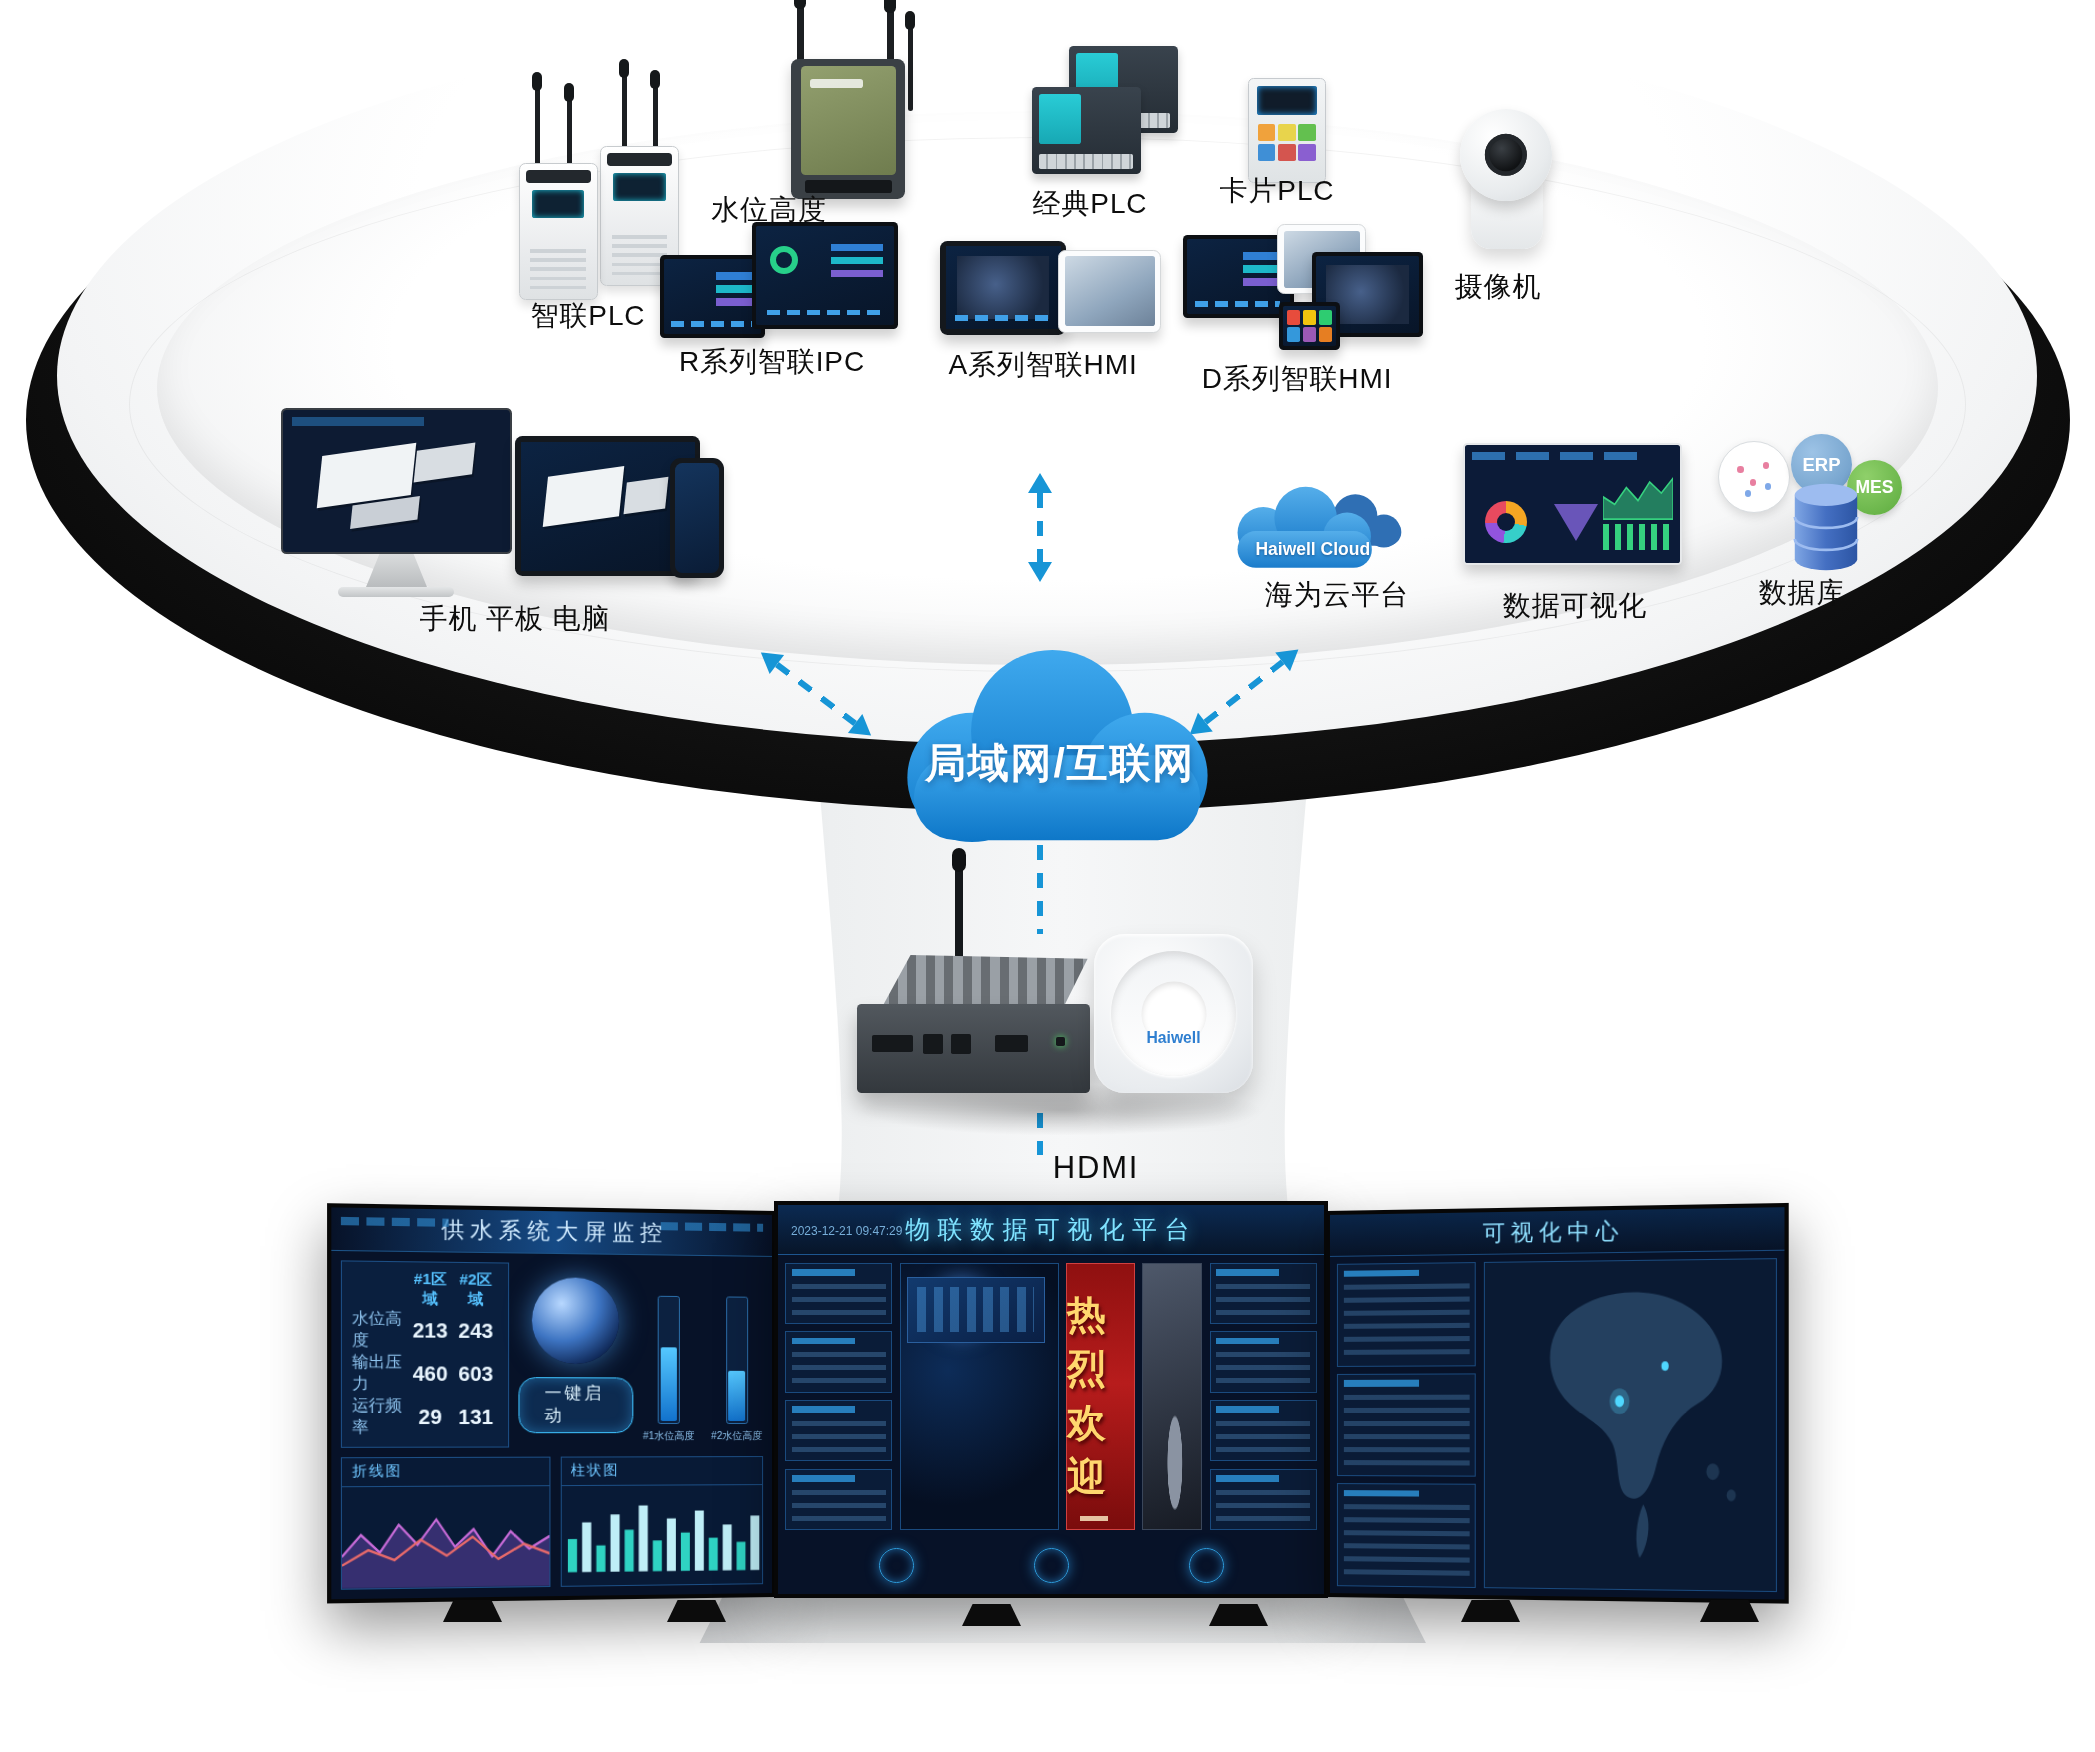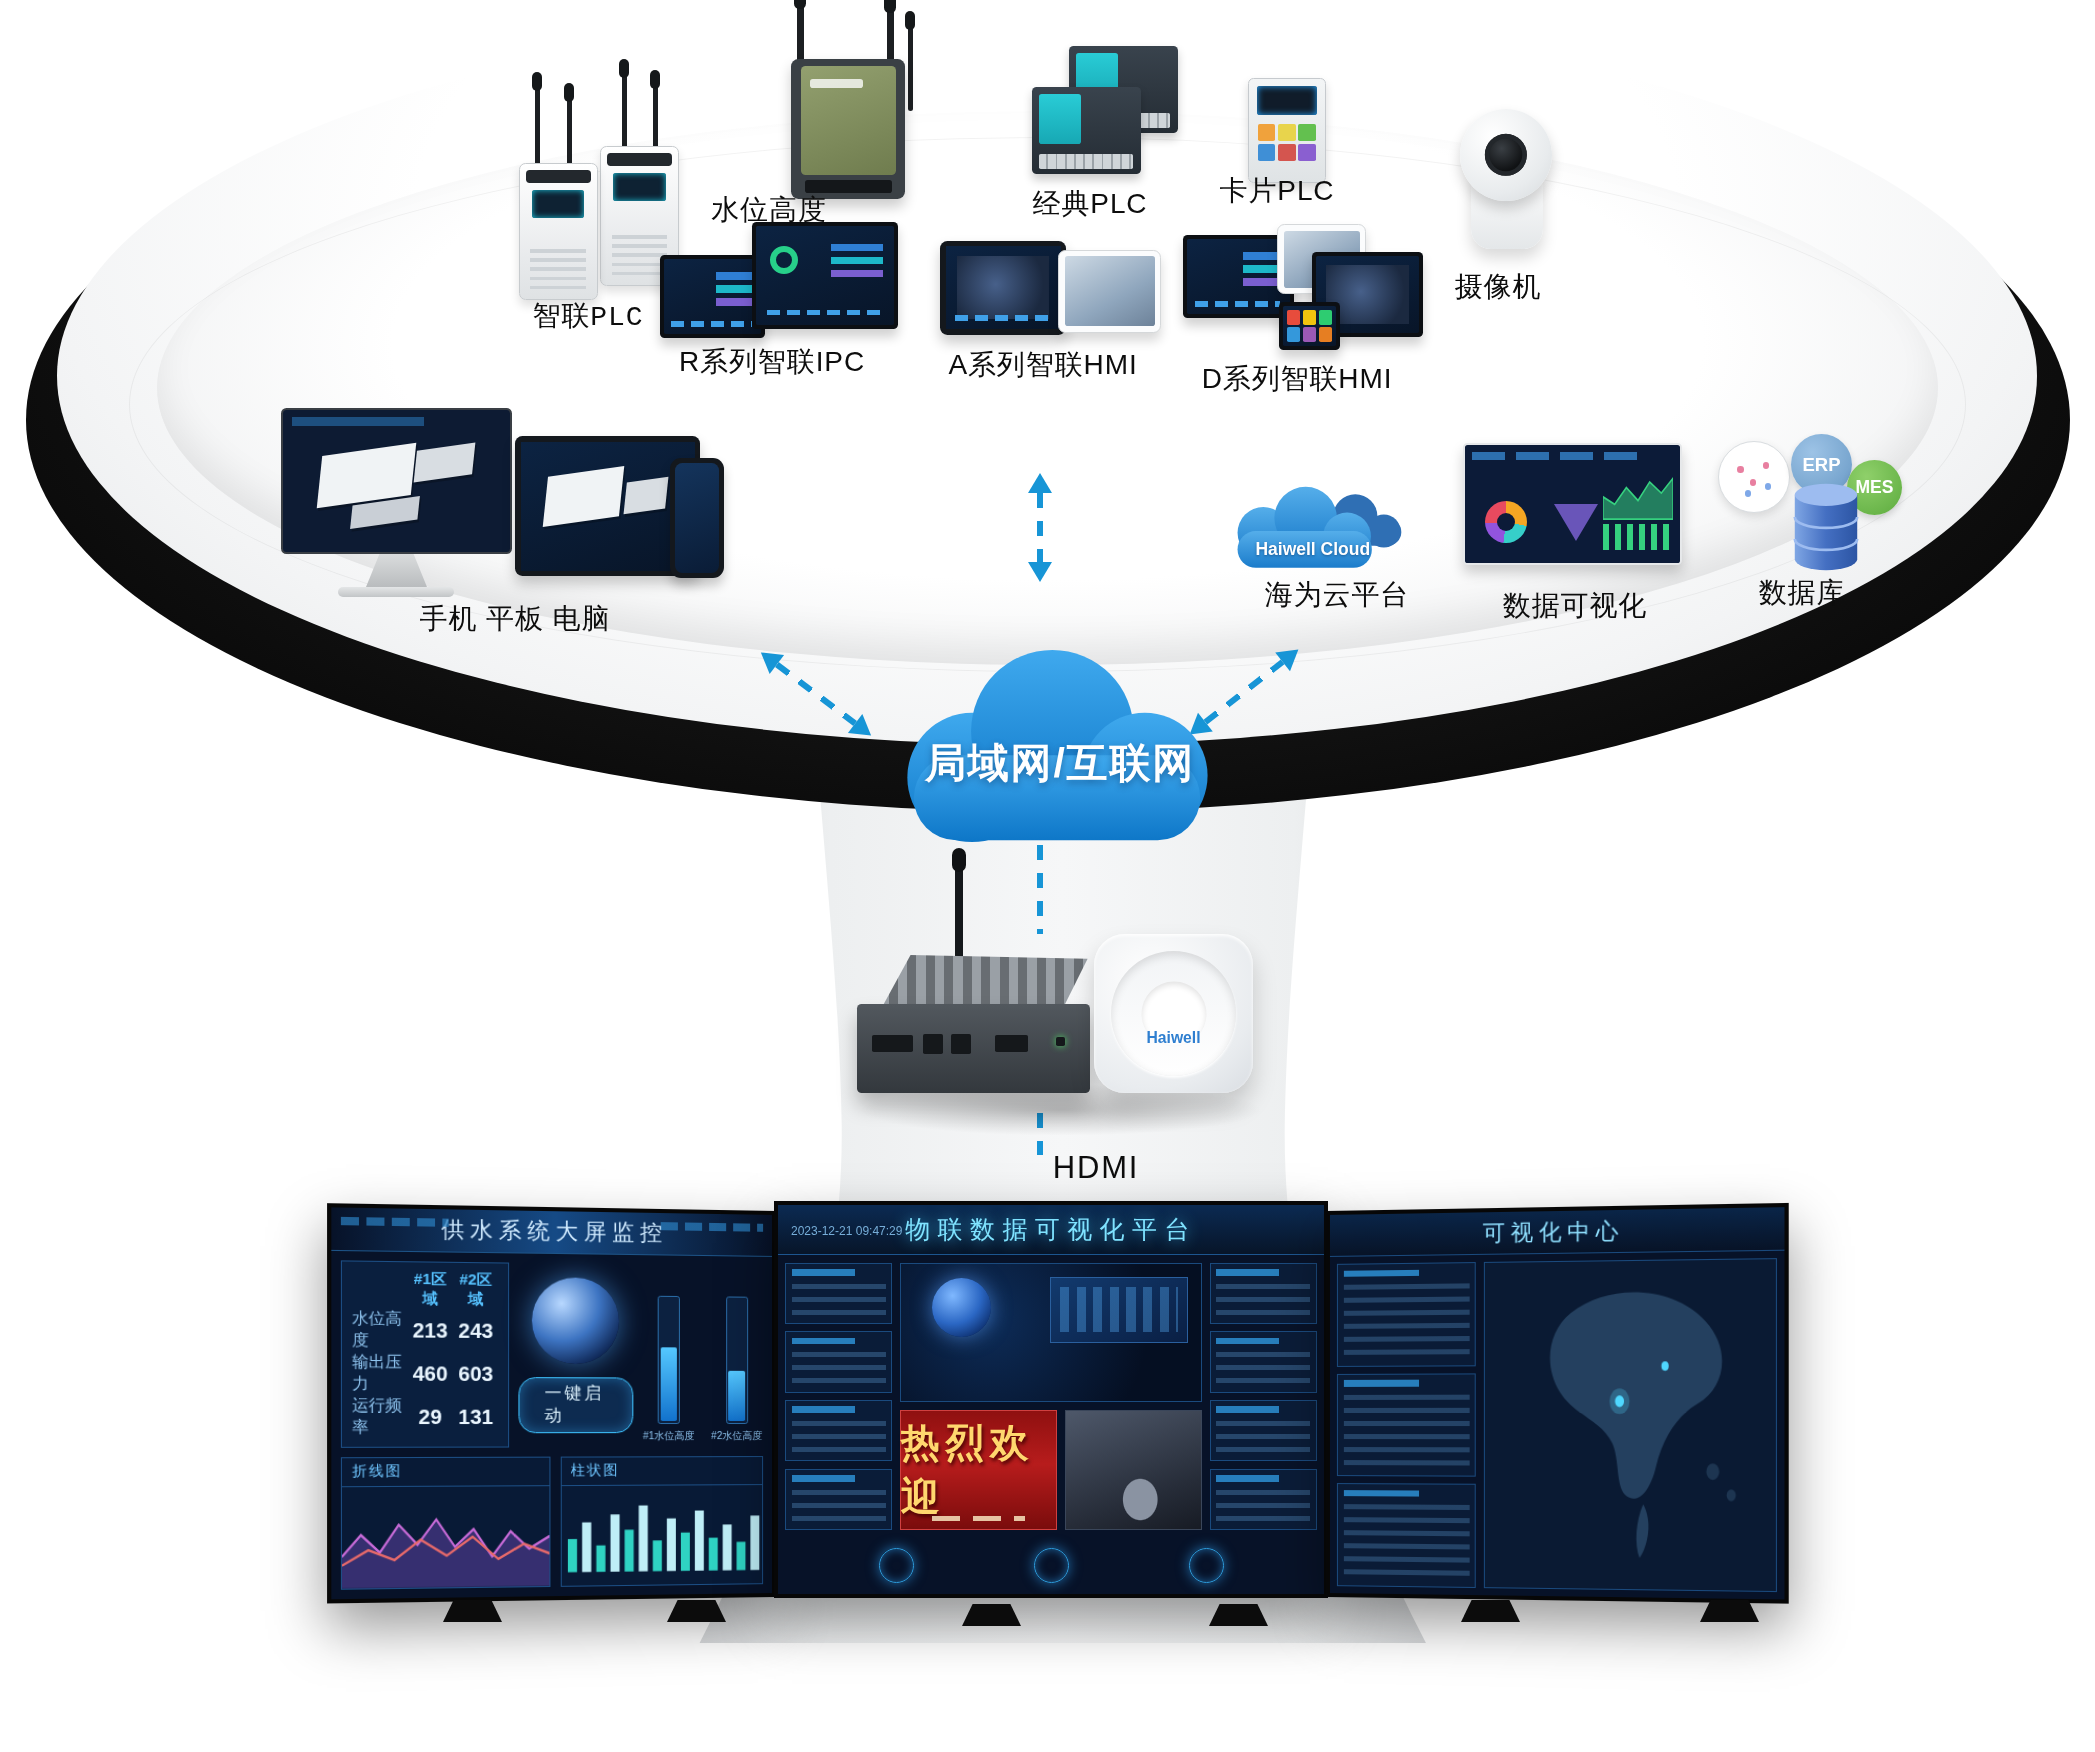--- a/index.html
+++ b/index.html
@@ -198,21 +198,21 @@
   .chead { height:50px; position:relative; display:flex; align-items:center; justify-content:center;
            background:linear-gradient(180deg,#0b2a52,#071529); border-bottom:0.9px solid #1d558f; }
   .ctitle { color:#7fe3ff; font-size:25px; letter-spacing:7.4px; text-shadow:0 0 14.8px rgba(60,200,255,.8); }
   .cts { position:absolute; left:13px; top:18.5px; font-size:12px; color:#76add8; }
   .cbody { flex:1; display:flex; gap:7.4px; padding:7.4px; }
   .cside { width:107px; display:flex; flex-direction:column; gap:7.4px; }
   .cpanel { flex:1; background:rgba(12,36,70,.55); border:0.9px solid #1a4a7e; position:relative; overflow:hidden; }
   .cpanel::before { content:""; position:absolute; left:5.5px; top:5.5px; width:60%; height:6.5px; background:#2d8fd4; opacity:.85; }
   .cpanel::after { content:""; position:absolute; left:5.5px; top:20px; right:5.5px; bottom:5.5px;
                    background:repeating-linear-gradient(180deg,rgba(110,180,240,.28) 0 4.6px,transparent 4.6px 13px); }
-  .ccenter { flex:1; display:flex; flex-direction:column; gap:7.4px; }
+  .ccenter { flex:1; display:flex; flex-direction:row; gap:7.4px; }
   .cvideo { flex:1.15; background:radial-gradient(circle at 30% 40%,#0d2c58,#050f22 70%);
             border:0.9px solid #1a4a7e; position:relative; overflow:hidden; }
   .cearth { position:absolute; left:31px; top:14.8px; width:59px; height:59px; border-radius:50%;
             background:radial-gradient(circle at 35% 30%,#7fb8ff,#2b67c4 50%,#0a2a66 85%);
             box-shadow:0 0 20px rgba(90,160,255,.6); }
   .csub { position:absolute; right:13px; top:13px; width:138px; height:66px;
           background:linear-gradient(150deg,#123a6e,#0a1f44); border:0.9px solid #2a5f9e; }
   .csub::after { content:""; position:absolute; left:9.2px; top:9.2px; right:9.2px; bottom:9.2px;
                  background:repeating-linear-gradient(90deg,rgba(90,180,255,.35) 0 9.2px,transparent 9.2px 16.6px); }
   .cbanrow { flex:1; display:flex; gap:7.4px; }
@@ -454,21 +454,21 @@
             <stop offset="1" stop-color="#2c55a4"></stop>
         </linearGradient>
       </defs>
       <path d="M4 14 v70 a34 12 0 0 0 68 0 v-70" fill="url(#dbg)"></path>
       <ellipse cx="38" cy="14" rx="34" ry="12" fill="#9dbcf0"></ellipse>
       <path d="M4 38 a34 12 0 0 0 68 0" fill="none" stroke="#9dbcf0" stroke-width="3"></path>
       <path d="M4 62 a34 12 0 0 0 68 0" fill="none" stroke="#9dbcf0" stroke-width="3"></path>
     </svg>
   </div>
 
-  <div class="lbl" style="left:588px; top:297px;font-family:Liberation Mono, monospace;">智联PLC</div>
+  <div class="lbl" style="left:588px; top:297px;">智联PLC</div>
   <div class="lbl" style="left:769px; top:191px;">水位高度</div>
   <div class="lbl" style="left:772px; top:343px;">R系列智联IPC</div>
   <div class="lbl" style="left:1043px; top:346px;">A系列智联HMI</div>
   <div class="lbl" style="left:1090px; top:185px;">经典PLC</div>
   <div class="lbl" style="left:1277px; top:172px;">卡片PLC</div>
   <div class="lbl" style="left:1297px; top:360px;">D系列智联HMI</div>
   <div class="lbl" style="left:1498px; top:268px;">摄像机</div>
   <div class="lbl" style="left:515px; top:600px;">手机 平板 电脑</div>
   <div class="lbl" style="left:1337px; top:576px;">海为云平台</div>
   <div class="lbl" style="left:1575px; top:587px;">数据可视化</div>

